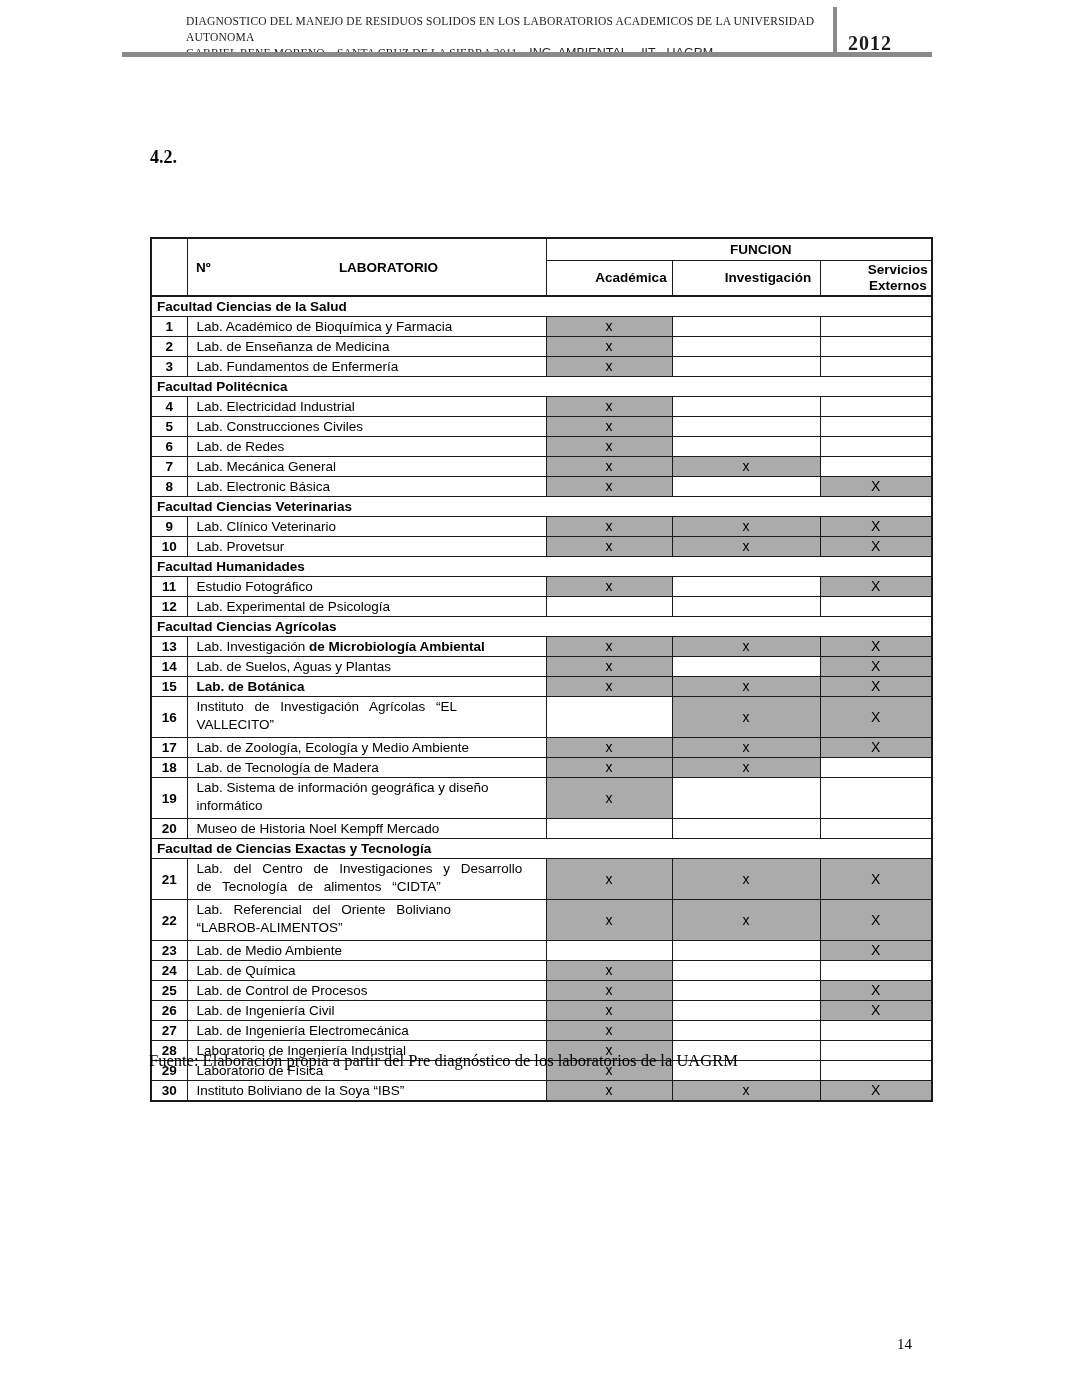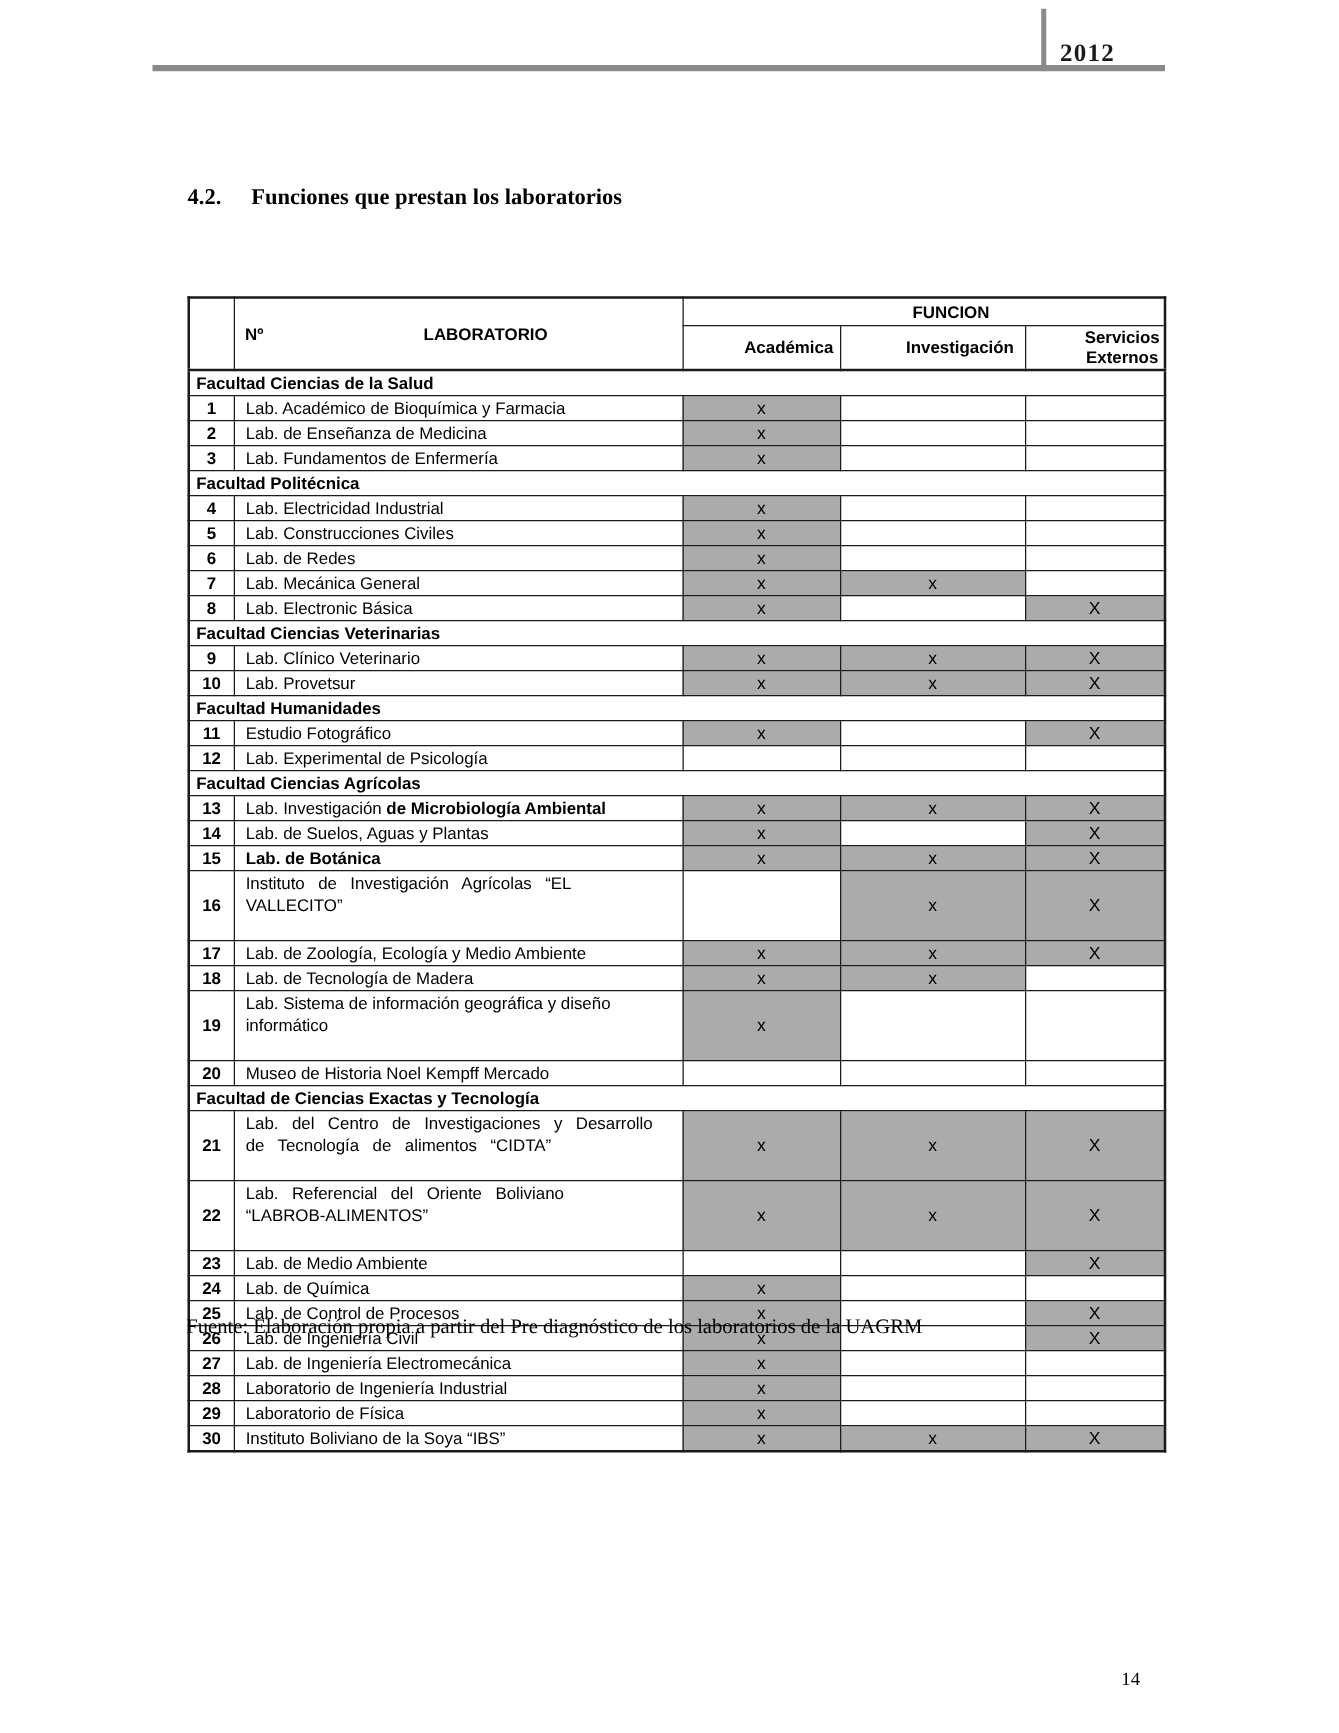--- a/index.html
+++ b/index.html
@@ -53,21 +53,21 @@
   tr.section-row td {
     font-weight:bold; height:19px; line-height:19px; padding-left:5px;
     background:#fff;
     margin-top:18px;
   }
   td.num-cell { font-weight:bold; text-align:center; vertical-align:middle; line-height:19px; }
   td.label-cell {
     padding:0 6px 0 9px; line-height:19px; vertical-align:middle;
     white-space:pre-line;
   }
-  tr.two-line td.label-cell { line-height:18px; padding-top:1px; padding-bottom:18px; }
+  tr.two-line td.label-cell { line-height:18px; padding-top:1px; padding-bottom:3px; }
   td.label-cell.bold { font-weight:bold; }
   td.label-cell.spread { word-spacing:7px; }
   td.label-cell b { font-weight:bold; }
   td.mark-cell {
     text-align:center; vertical-align:middle; height:19px; line-height:19px;
     font-size:14px; background:#fff;
   }
   td.mark-cell.shaded { background:#ababab; }
   
   .source-note {
@@ -75,28 +75,31 @@
     font-size:16.5px; color:#000;
   }
   .page-number {
     position:absolute; left:897px; top:1336px; font-size:15px; color:#000;
   }
 </style>
 </head>
 <body>
 
 <div class="doc-header">
+  <div class="doc-header-text">
+    <span>DIAGNOSTICO DEL MANEJO DE RESIDUOS SOLIDOS EN LOS LABORATORIOS ACADEMICOS DE LA UNIVERSIDAD AUTONOMA</span><br>
+    <span>GABRIEL RENE MORENO – SANTA CRUZ DE LA SIERRA 2011 – </span><span class="l2-sans">ING. AMBIENTAL – IIT -  UAGRM</span>
+  </div>
   <div class="hdr-vrule"></div>
   <div class="hdr-year">2012</div>
   <div class="hdr-hrule"></div>
 </div>
 
 <div class="section-title">
   <span>4.2.</span>
-  <span>Funciones que prestan los laboratorios</span>
 </div>
 
 <div class="table-caption">
 </div>
 
 <table class="labs">
   <colgroup>
     <col class="c-num">
       <col class="c-lab">
       <col class="c-aca">

